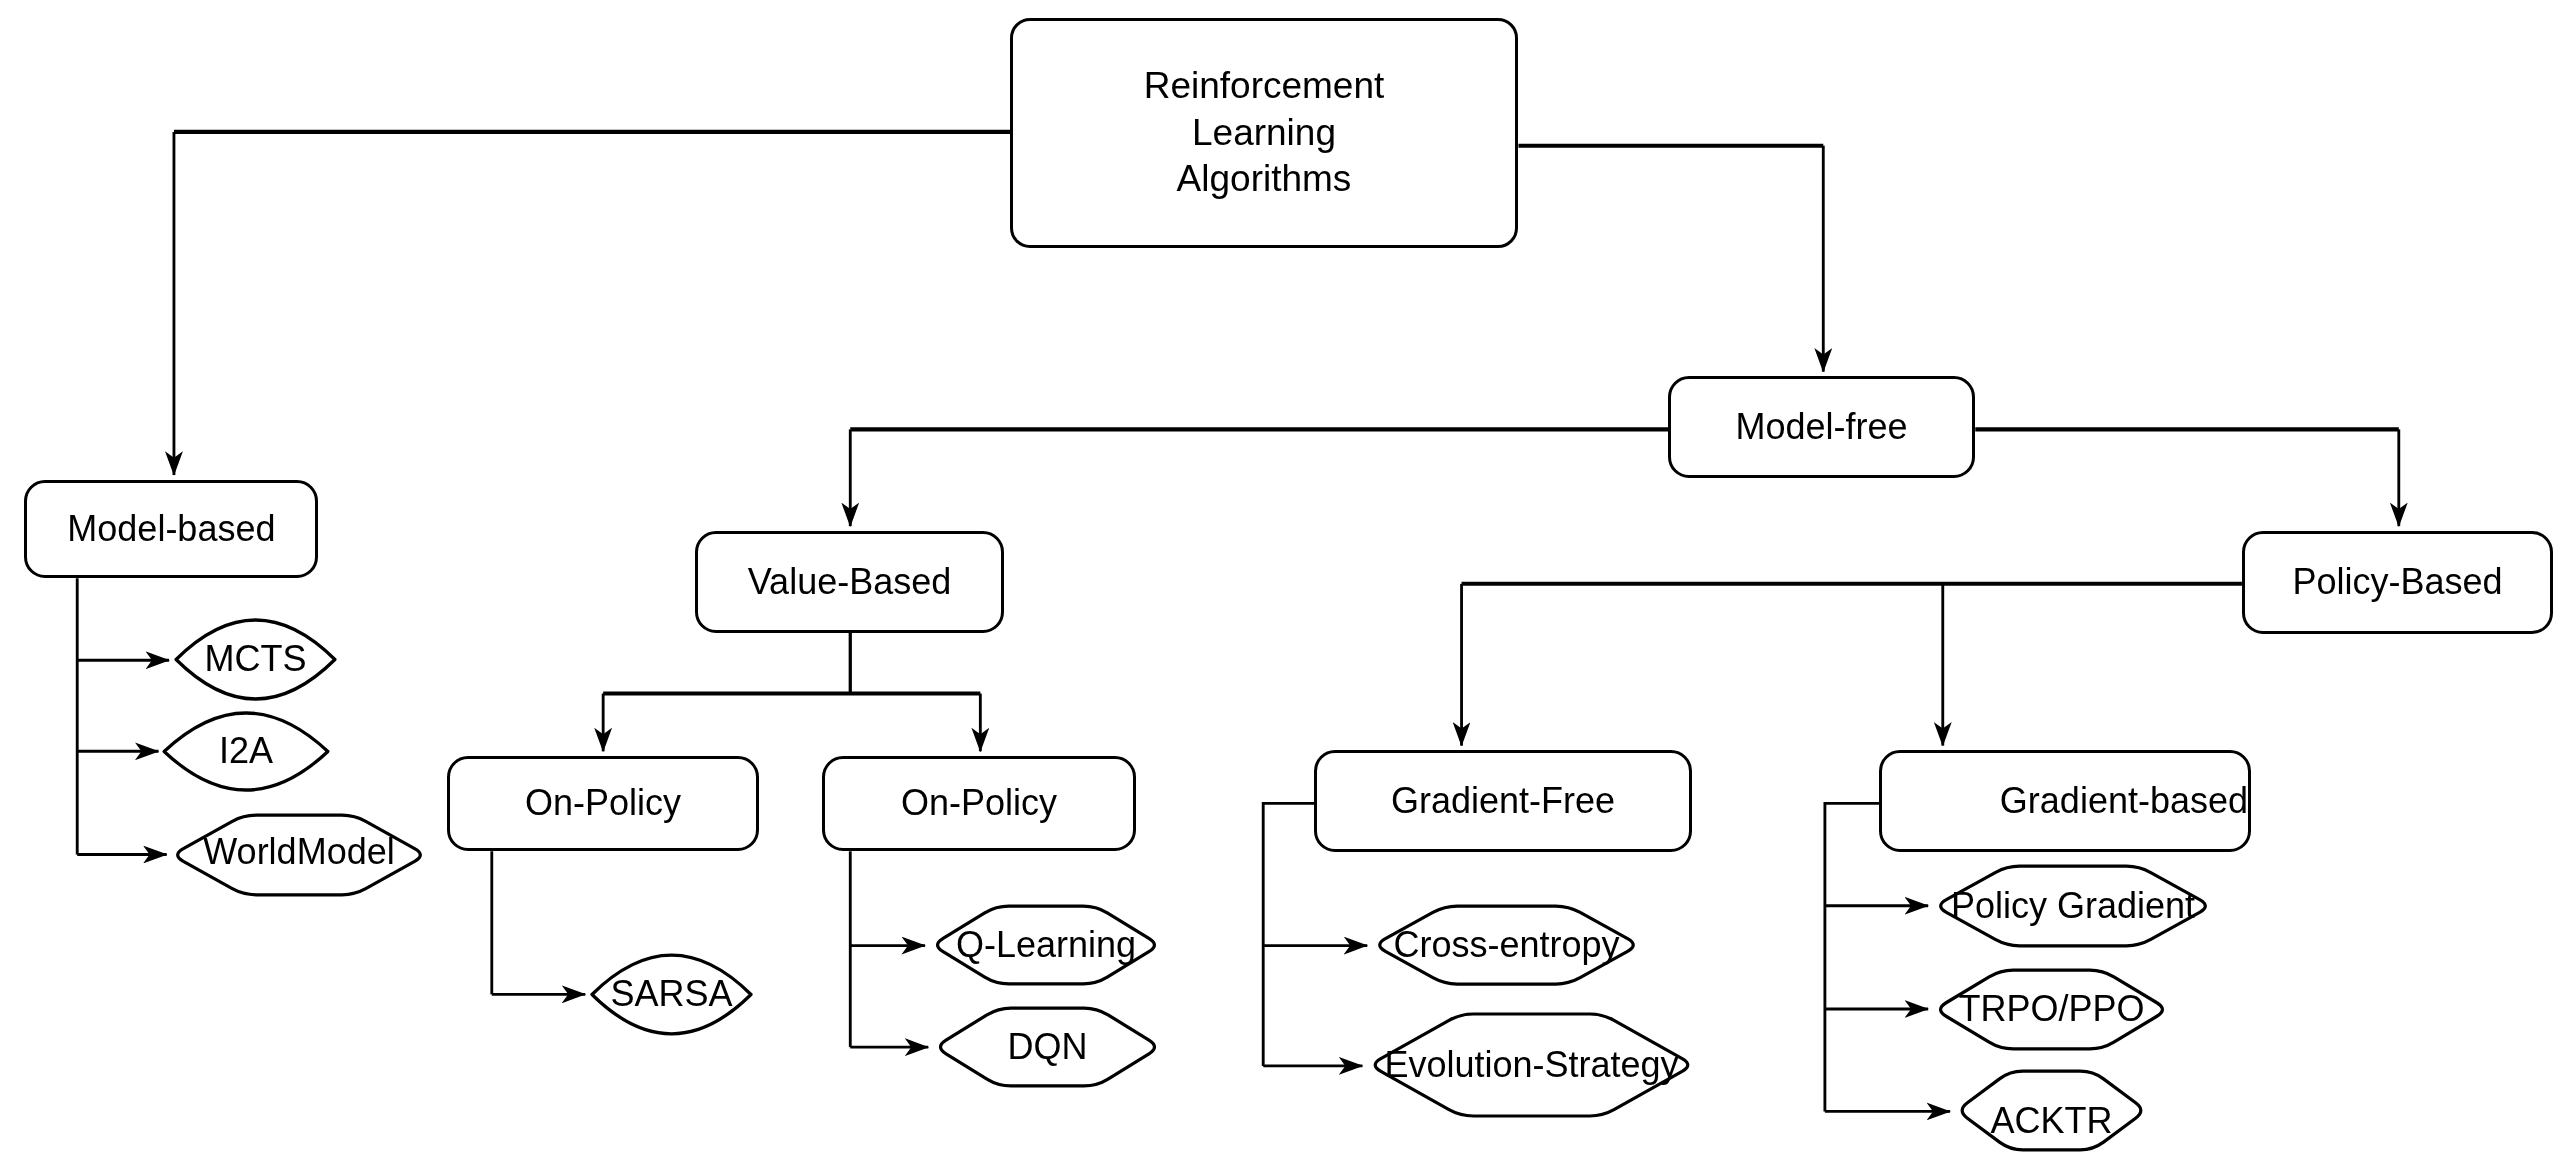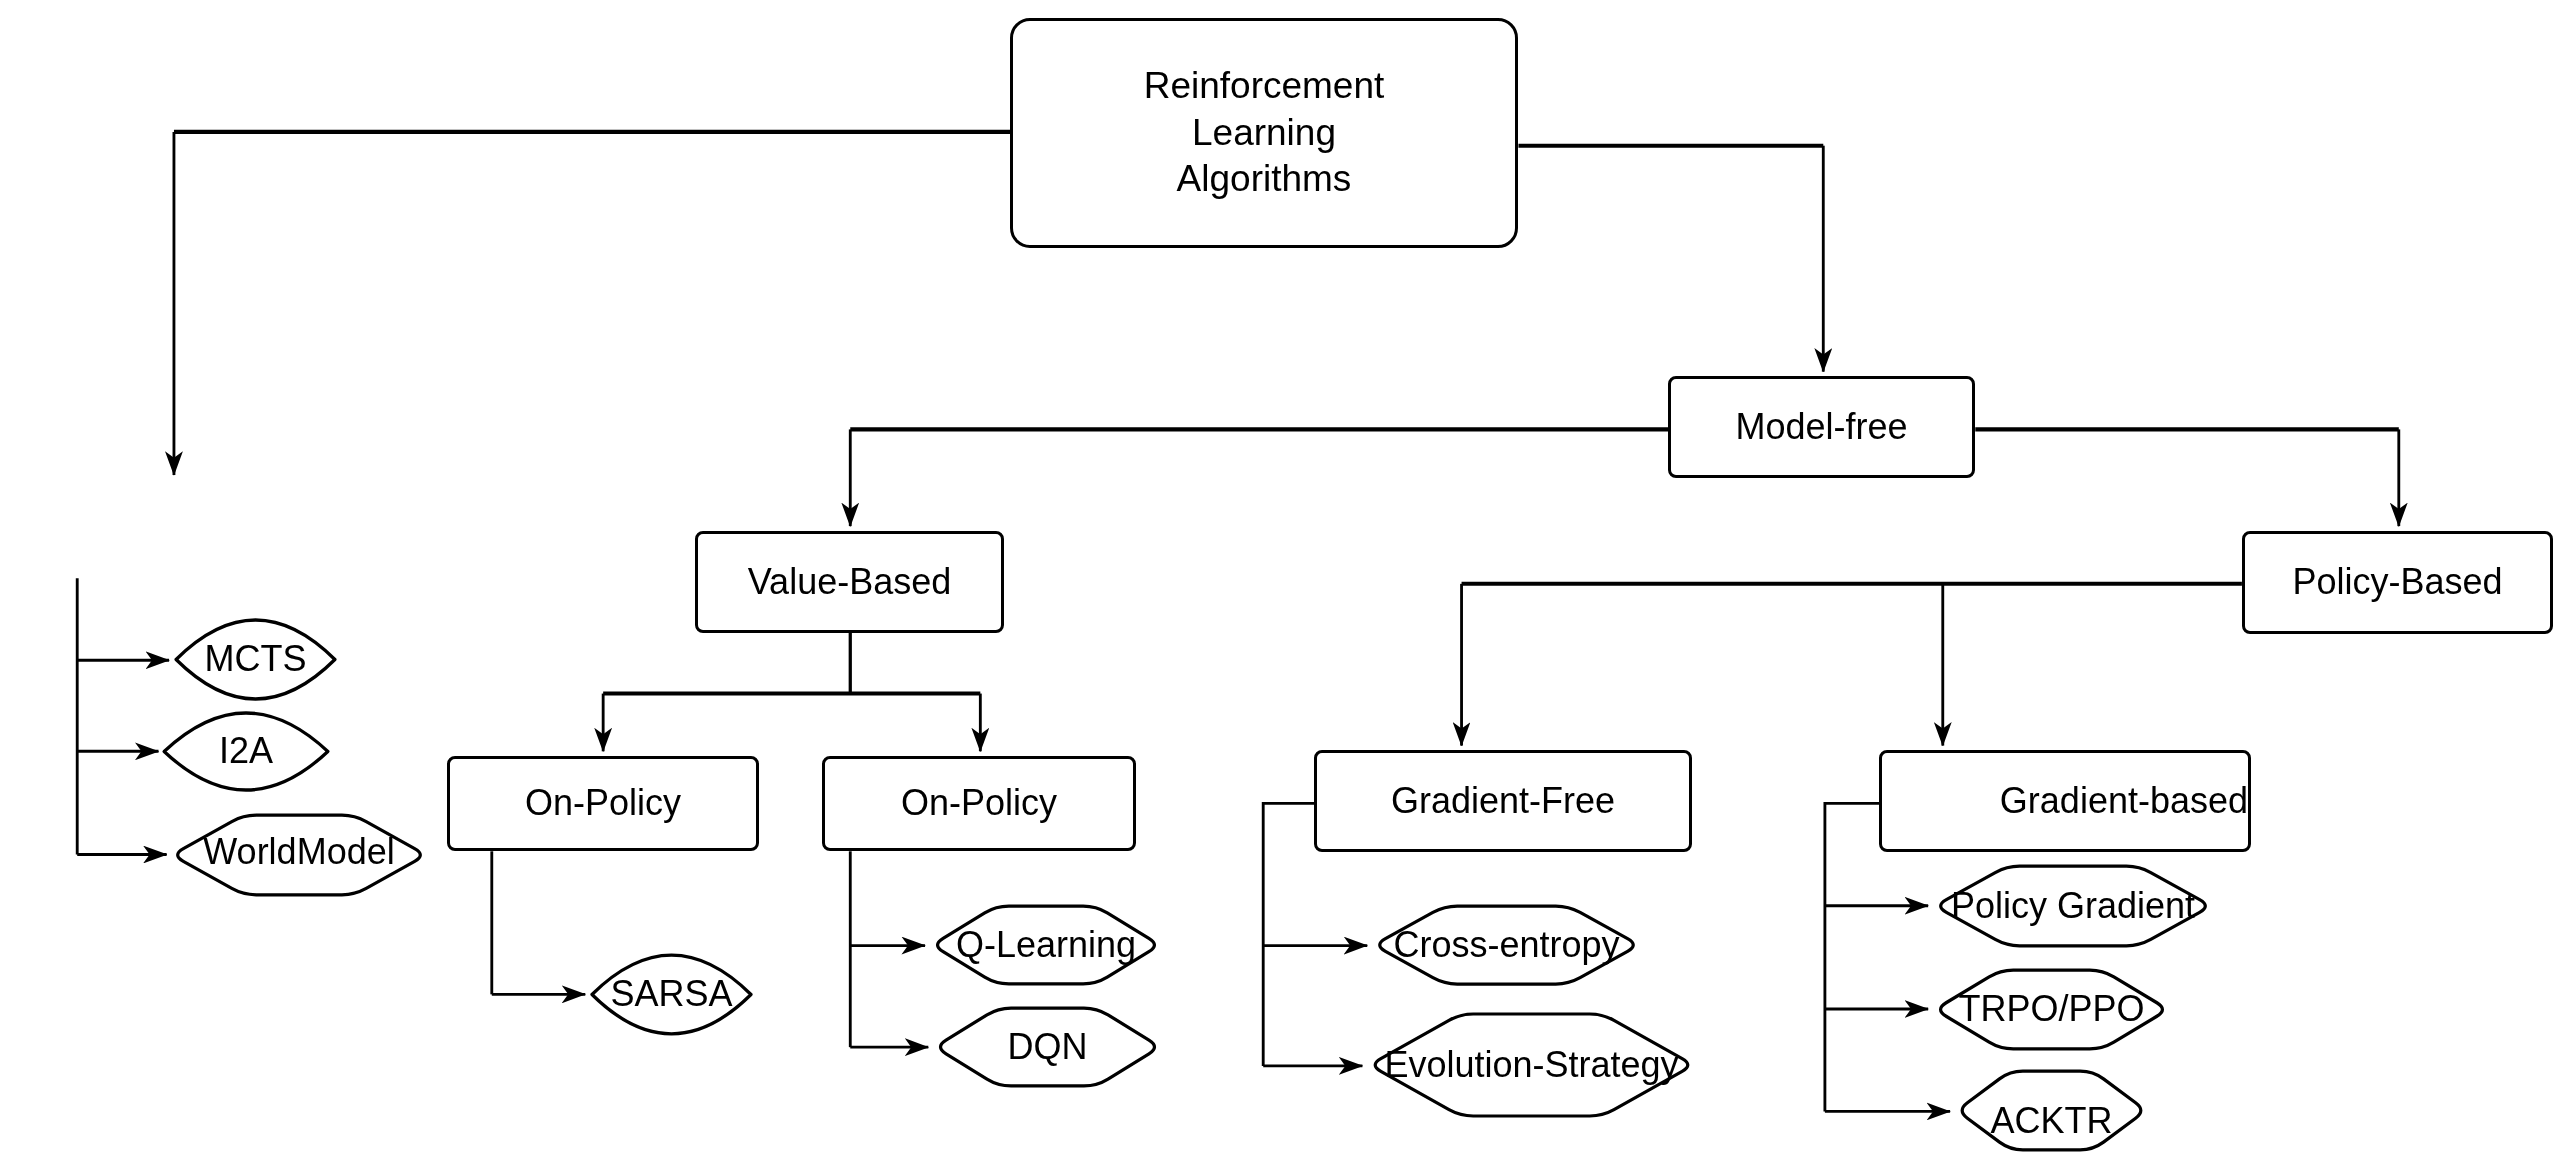--- a/index.html
+++ b/index.html
@@ -26,21 +26,21 @@
   .node {
     position: absolute;
     display: flex;
     align-items: center;
     justify-content: center;
     box-sizing: border-box;
   }
   .rect-node {
     background: #ffffff;
     border: 3.3px solid #000000;
-    border-radius: 8px;
+    border-radius: 21px;
   }
   .root-node {
     border-radius: 20px;
   }
   .shape-node {
     background: transparent;
   }
   .shape-node svg.shape {
     position: absolute;
     left: 0;
@@ -105,20 +105,23 @@
     <path d="M2245 1241 L2372 1241" stroke="#000" stroke-width="3.5" fill="none" marker-end="url(#arrow)"></path>
     <path d="M2245 1367 L2399 1367" stroke="#000" stroke-width="3.5" fill="none" marker-end="url(#arrow)"></path>
   </svg>
 
   <div class="node rect-node root-node" style="left:1010px; top:18px; width:508px; height:230px;">
     <span class="node-label">Reinforcement
 Learning
 Algorithms</span>
   </div>
 
+  <div class="node rect-node" style="left:24.4px; top:480px; width:294px; height:98px;">
+    <span class="node-label">Model-based</span>
+  </div>
 
   <div class="node rect-node" style="left:1668px; top:376px; width:307px; height:102px;">
     <span class="node-label">Model-free</span>
   </div>
 
   <div class="node rect-node" style="left:695px; top:531px; width:309px; height:102px;justify-content:center;">
     <span class="node-label">Value-Based</span>
   </div>
 
   <div class="node rect-node" style="left:447px; top:756px; width:312px; height:95px;">

